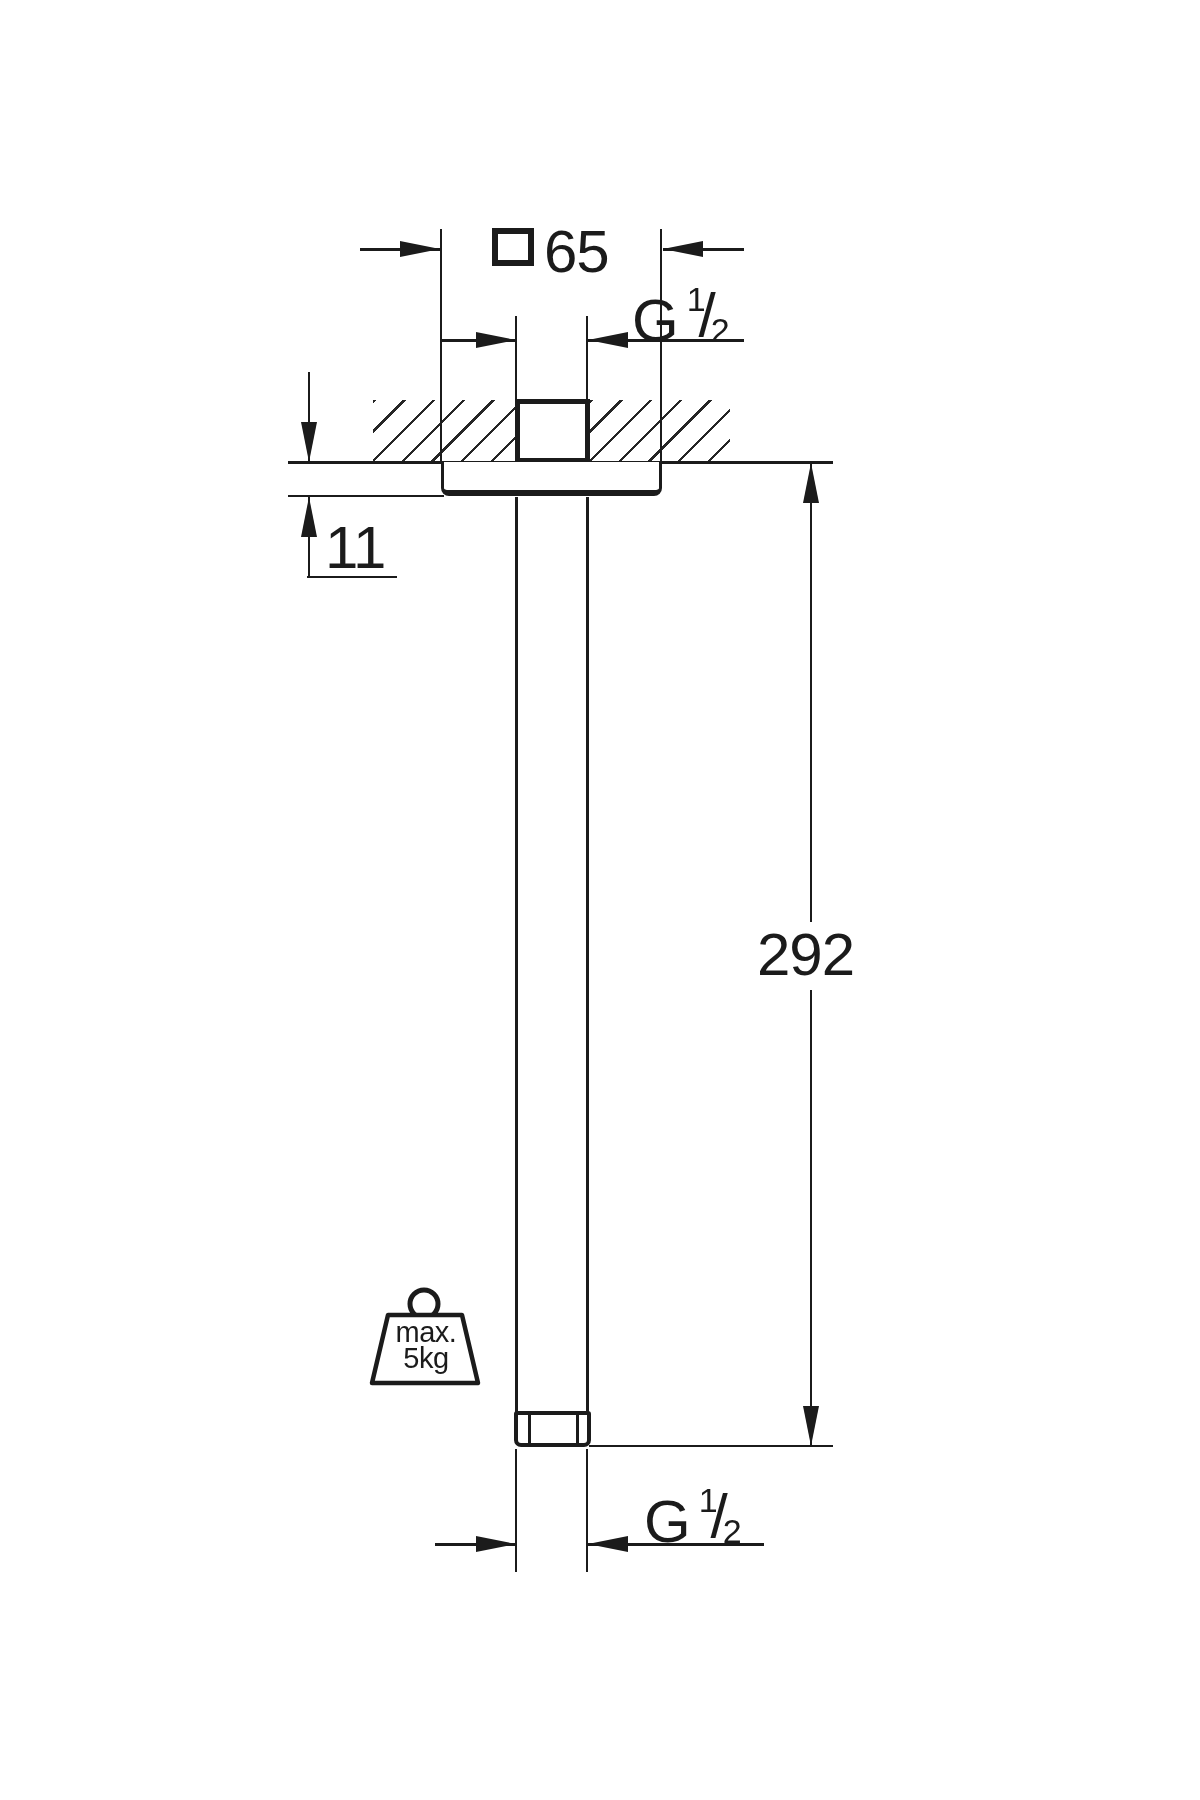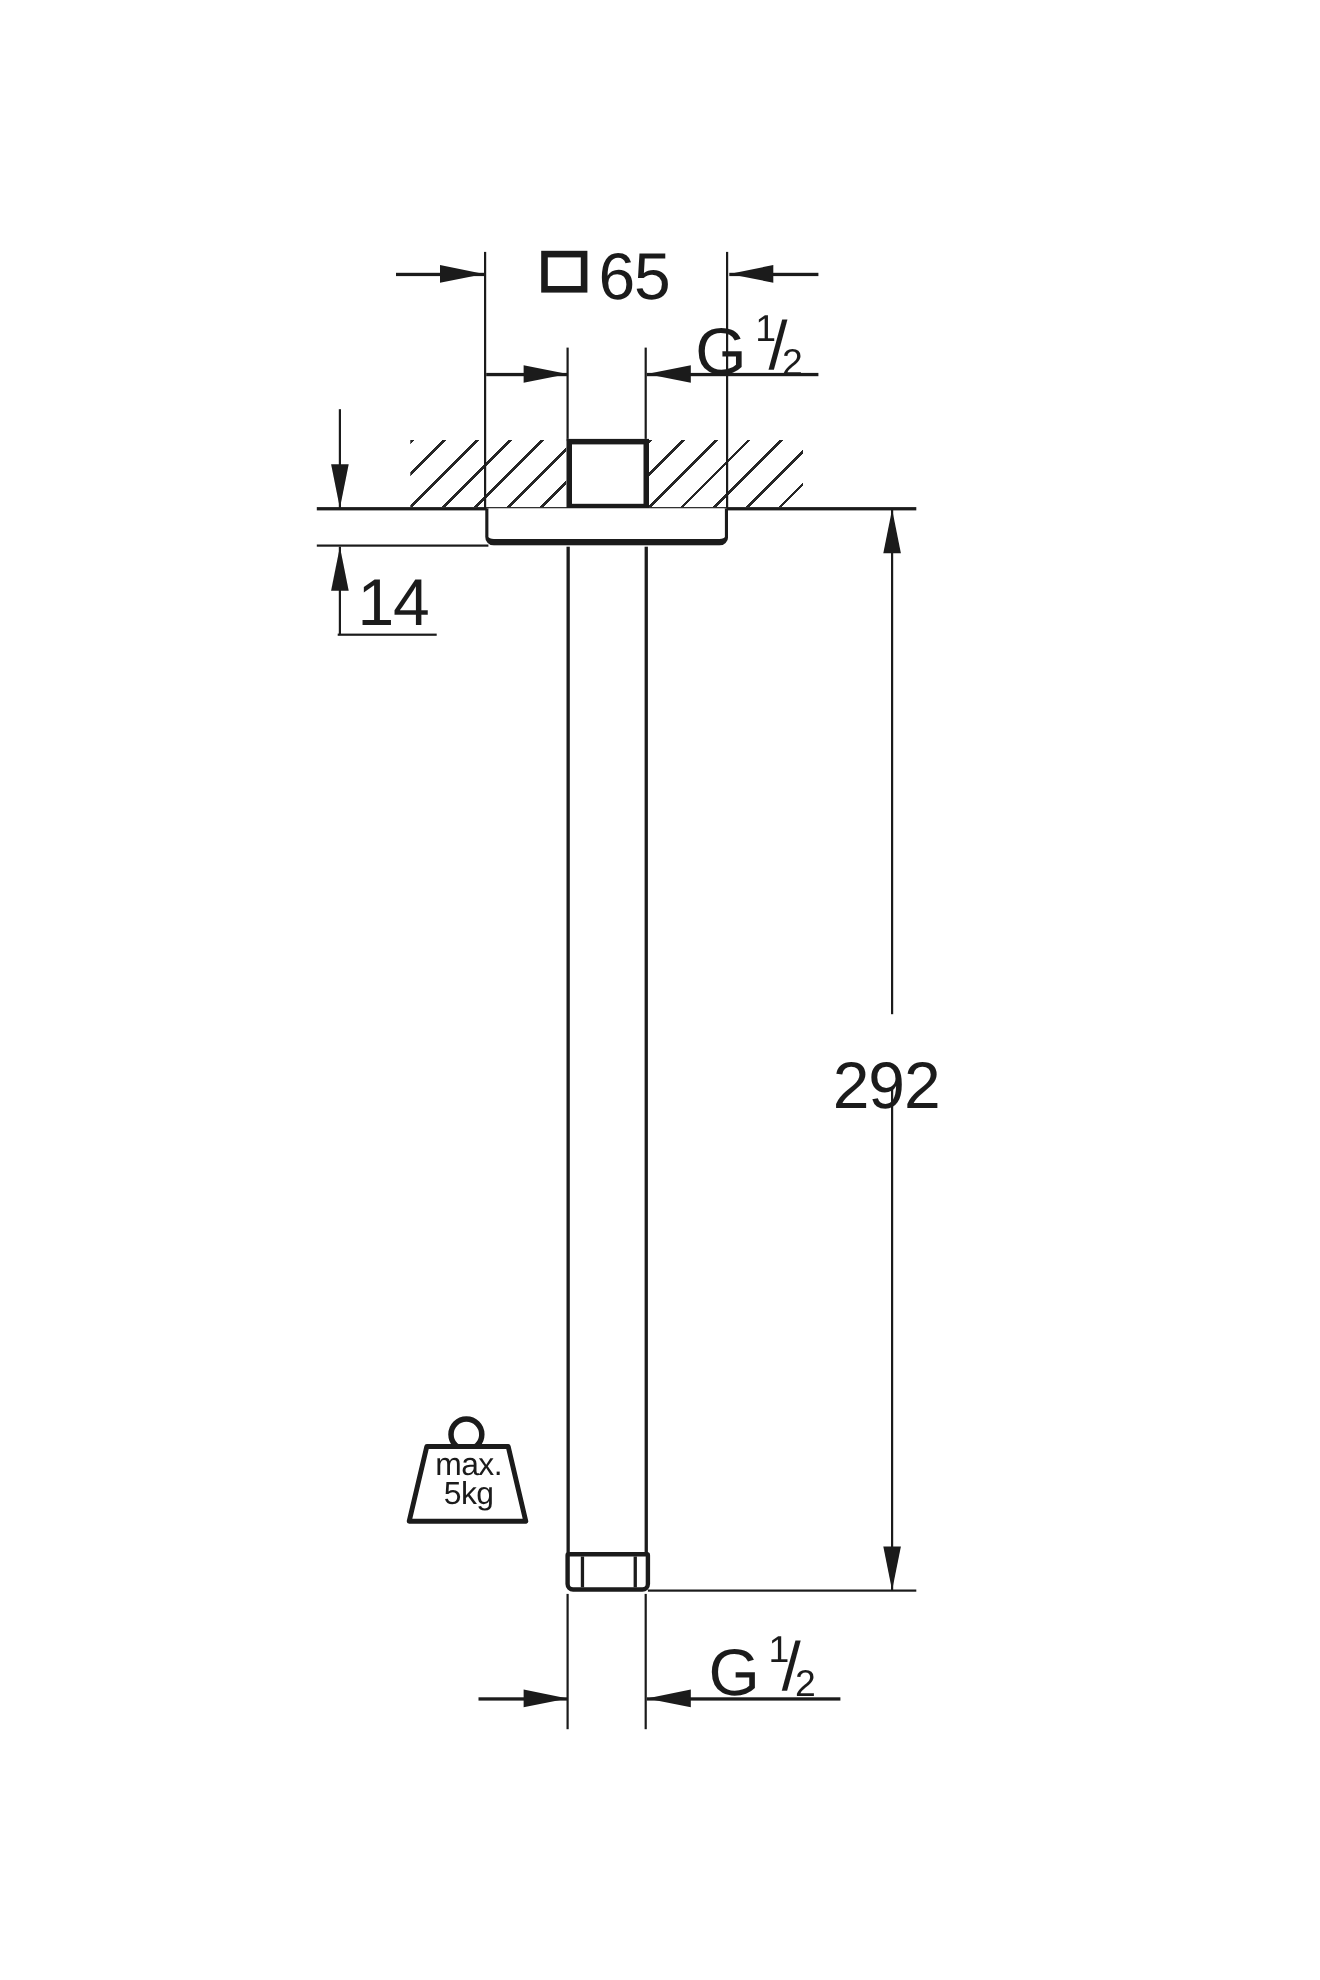--- a/index.html
+++ b/index.html
@@ -65,35 +65,35 @@
 
   <div class="hl med" style="left:288px;top:461px;width:545px;height:3px;"></div>
   <div class="flange"></div>
   <div class="hl" style="left:288px;top:495px;width:156px;"></div>
 
   <div class="vl" style="left:308px;top:372px;height:90px;"></div>
   <div class="ah down" style="left:301px;top:422px;"></div>
   <div class="vl" style="left:308px;top:497px;height:80px;"></div>
   <div class="ah up" style="left:301px;top:497px;"></div>
   <div class="hl" style="left:307px;top:576px;width:90px;"></div>
-  <div class="dimtext" style="left:325px;top:518px;">14</div>
+  <div class="dimtext" style="left:325px;top:518px;">11</div>
 
   <div class="vl med" style="left:515px;top:497px;height:917px;width:3px;"></div>
   <div class="vl med" style="left:586px;top:497px;height:917px;width:3px;"></div>
 
   <div class="nut"></div>
   <div class="vl med" style="left:528px;top:1415px;height:28px;width:3px;"></div>
   <div class="vl med" style="left:576px;top:1415px;height:28px;width:3px;"></div>
   <div class="hl" style="left:589px;top:1445px;width:244px;"></div>
 
   <div class="vl" style="left:810px;top:463px;height:459px;"></div>
   <div class="ah up" style="left:803px;top:463px;"></div>
   <div class="vl" style="left:810px;top:990px;height:456px;"></div>
   <div class="ah down" style="left:803px;top:1406px;"></div>
-  <div class="dimtext" style="left:757px;top:925px;margin-top:32px;">292</div>
+  <div class="dimtext" style="left:757px;top:925px;">292</div>
 
   <svg style="left:360px;top:1278px;" width="130" height="112" viewBox="0 0 130 112">
     <circle cx="64" cy="26" r="14" fill="#ffffff" stroke="#1b1b1b" stroke-width="5"></circle>
     <polygon points="28,37 102,37 118,105 12,105" fill="#ffffff" stroke="#1b1b1b" stroke-width="4.5" stroke-linejoin="round"></polygon>
   </svg>
   <div class="wtext" style="top:1318px;">max.</div>
   <div class="wtext" style="top:1344px;">5kg</div>
 
   <div class="vl" style="left:515px;top:1449px;height:123px;"></div>
   <div class="vl" style="left:586px;top:1449px;height:123px;"></div>

